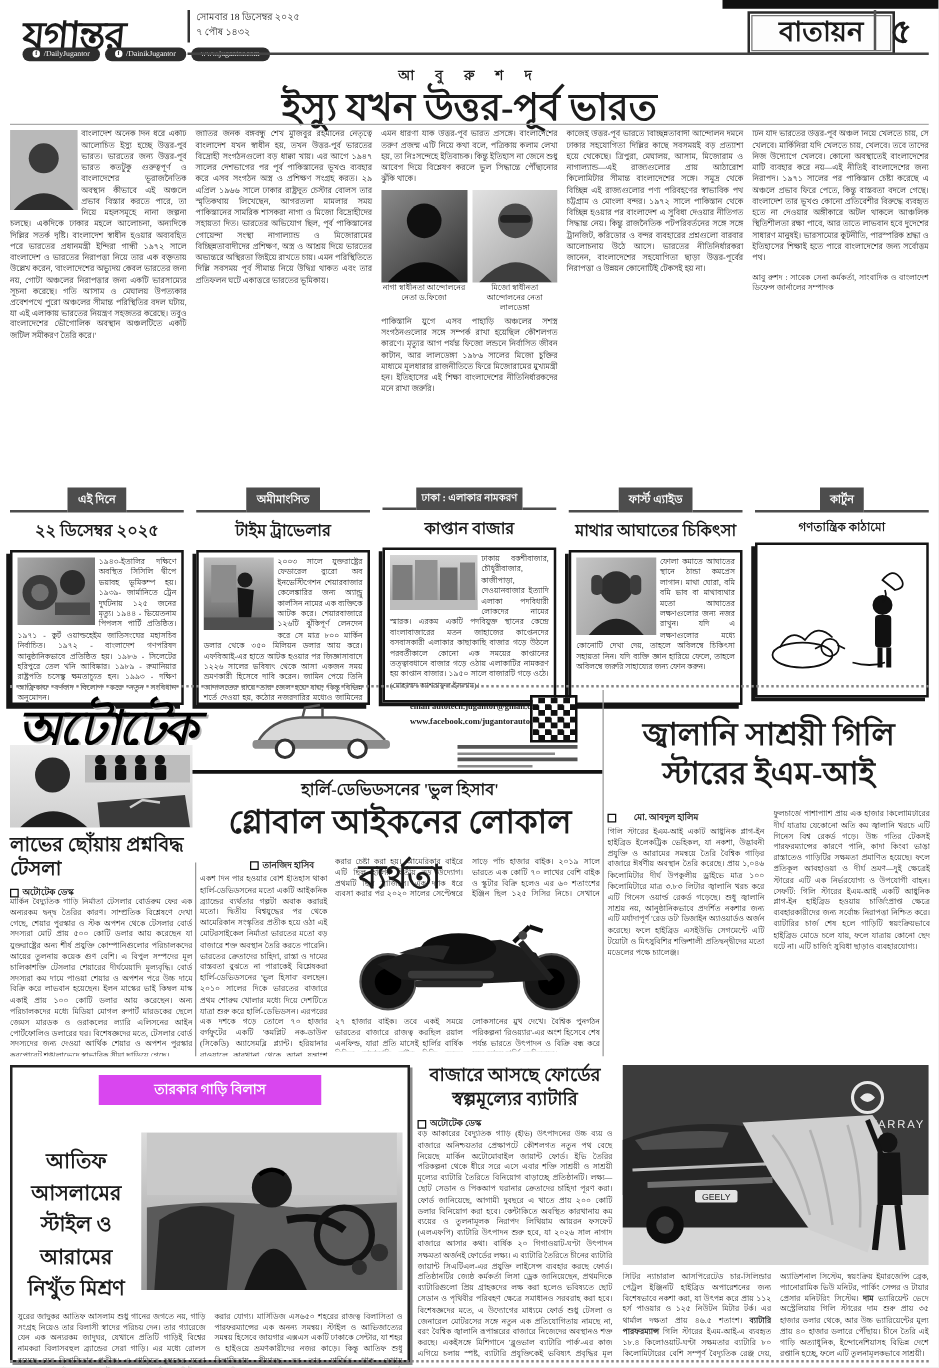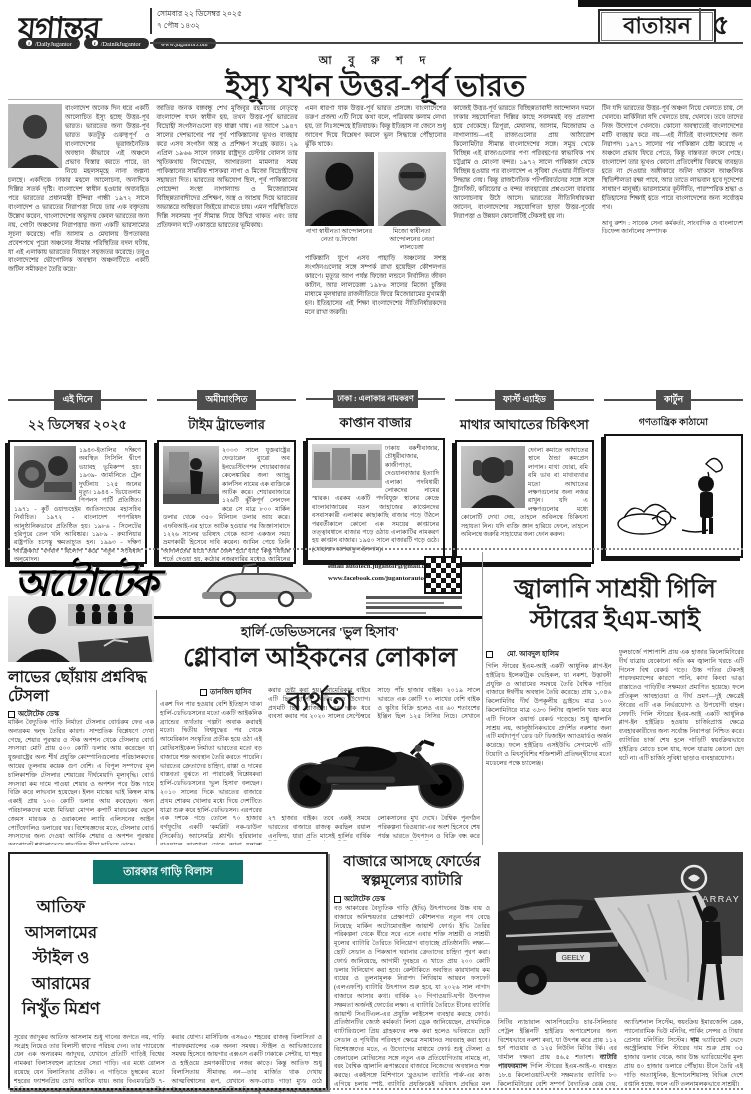--- a/index.html
+++ b/index.html
@@ -27,21 +27,21 @@
   .imgbox{background:linear-gradient(135deg,#cdcdcd,#8f8f8f);position:relative;overflow:hidden;}
   .imgbox svg{position:absolute;inset:0;width:100%;height:100%;}
   .authorimg{float:left;width:54px;height:64px;margin:0 3px 2px 0;}
   .photopair{display:flex;gap:4px;margin:3px 0;}
   .photopair figure{margin:0;flex:1;}
   .photopair .imgbox{width:100%;height:74px;}
   .cap{font-size:6.2px;line-height:1.3;text-align:center;margin-top:1px;}
   .bio{margin-top:7px;font-size:6.2px;line-height:1.4;}
   
   .boxrow{display:grid;grid-template-columns:repeat(5,1fr);gap:10px;}
-  .lblrow{display:flex;align-items:center;}
+  .lblrow{display:flex;align-items:flex-end;}
   .lblrow .ln{flex:1;height:2px;background:#4d4d4d;}
   .lbl{background:#4d4d4d;color:#fff;font-size:9px;font-weight:700;padding:2px 8px 3px;white-space:nowrap;}
   .lbl.small{font-size:8px;padding:2px 4px 3px;}
   .btitle{text-align:center;font-size:13px;font-weight:900;margin:5px 0 4px;}
   .btitle.mid{font-size:13px;}
   .btitle.tiny{font-size:9.5px;font-weight:700;}
   .frame{border:2px solid #151515;box-shadow:-3px 3px 0 #151515;height:112px;padding:4px;
          font-size:6.1px;line-height:1.38;text-align:justify;overflow:hidden;background:#fff;}
   .bimg{float:left;margin:0 3px 2px 0;}
   .dotted{border-top:2px dotted #888;}
@@ -53,34 +53,34 @@
   .speed div{background:#555;margin-bottom:2.5px;}
   .kicker{font-weight:900;text-align:center;}
   .bighead{font-weight:900;text-align:center;}
   .byline{display:flex;align-items:center;gap:3px;font-size:7px;font-weight:900;}
   .sq{width:5px;height:5px;border:1.2px solid #111;display:inline-block;}
   .body62{font-size:6.2px;line-height:1.42;text-align:justify;overflow:hidden;}
   .grid2{display:grid;grid-template-columns:1fr 1fr;gap:7px;}
   .vline{background:#999;width:1px;}
   
   .atif-frame{border:2px solid #222;box-shadow:2px 2px 0 #8a8a8a;padding:4px;background:#fff;}
-  .atif-lbl{background:#0f766e;color:#fff;font-size:11px;font-weight:700;width:150px;margin:2px auto 0;
+  .atif-lbl{background:#d946ef;color:#fff;font-size:11px;font-weight:700;width:178px;margin:2px auto 0;
             text-align:center;padding:2.5px 0;}
   .atif-head{font-size:16.5px;font-weight:900;text-align:center;line-height:1.55;}
   .subhead{font-weight:900;}
 </style>
 </head>
 <body>
 
 <div class="page">
 
   <div class="abs mast-logo" style="left:18px;top:4px;">যুগান্তর</div>
   <div class="abs" style="left:150px;top:8px;width:1.5px;height:26px;background:#333;"></div>
   <div class="abs dates" style="left:157px;top:8px;">
-    <div>সোমবার ২২ ডিসেম্বর ২০২৫</div>
+    <div>সোমবার 18 ডিসেম্বর ২০২৫</div>
     <div>৭ পৌষ ১৪৩২</div>
   </div>
   <div class="abs badges" style="left:18px;top:38px;">
     <div class="pill">
         <span class="dot">f</span>
         <span>/DailyJugantor</span>
       </div>
     <div class="pill">
         <span class="dot">f</span>
         <span>/DainikJugantor</span>
@@ -348,21 +348,21 @@
           <span class="sq"></span>
           <span>মো. আবদুল হালিম</span>
         </div>
       <div class="body62 ovh" style="height:184px;">গিলি স্টারের ইএম-আই একটি আধুনিক প্লাগ-ইন হাইব্রিড ইলেকট্রিক ভেহিকল, যা নকশা, উদ্ভাবনী প্রযুক্তি ও আরামের সমন্বয়ে তৈরি বৈশ্বিক গাড়ির বাজারে ঈর্ষণীয় অবস্থান তৈরি করেছে। প্রায় ১,০৪৬ কিলোমিটার দীর্ঘ উপকূলীয় ড্রাইভে মাত্র ১০০ কিলোমিটারে মাত্র ৩.৮৩ লিটার জ্বালানি খরচ করে এটি গিনেস ওয়ার্ল্ড রেকর্ড গড়েছে। শুধু জ্বালানি সাশ্রয় নয়, আনুষ্ঠানিকভাবে প্রদর্শিত নকশার জন্য এটি মর্যাদাপূর্ণ 'রেড ডট' ডিজাইন অ্যাওয়ার্ডও অর্জন করেছে। ফলে হাইব্রিড এসইউভি সেগমেন্টে এটি টয়োটা ও মিৎসুবিশির শক্তিশালী প্রতিদ্বন্দ্বীদের মতো মডেলের পক্ষে চ্যালেঞ্জ।</div>
     </div>
     <div class="body62 ovh">ফুলচার্জে পাশাপাশি প্রায় এক হাজার কিলোমিটারের দীর্ঘ যাত্রায় যেকোনো অতি কম জ্বালানি খরচে এটি গিনেস বিশ্ব রেকর্ড গড়ে। উচ্চ গতির টেকসই পারফরম্যান্সের কারণে পানি, কাদা কিংবা ভাঙা রাস্তাতেও গাড়িটির সক্ষমতা প্রমাণিত হয়েছে। ফলে প্রতিকূল আবহাওয়া ও দীর্ঘ ভ্রমণ—দুই ক্ষেত্রেই স্টারের এটি এক নির্ভরযোগ্য ও উপযোগী বাহন। সেফটি: গিলি স্টারের ইএম-আই একটি আধুনিক প্লাগ-ইন হাইব্রিড হওয়ায় চার্জিংপ্রাপ্ত ক্ষেত্রে ব্যবহারকারীদের জন্য সর্বোচ্চ নিরাপত্তা নিশ্চিত করে। ব্যাটারির চার্জ শেষ হলে গাড়িটি স্বয়ংক্রিয়ভাবে হাইব্রিড মোডে চলে যায়, ফলে যাত্রায় কোনো ছেদ ঘটে না। এটি চার্জিং সুবিধা ছাড়াও ব্যবহারযোগ্য।</div>
   </div>
 
   <div class="abs atif-frame" style="left:8px;top:852px;width:308px;height:226px;">
     <div class="atif-lbl">তারকার গাড়ি বিলাস</div>
-    <div style="display:flex;gap:5px;margin-top:0;flex-direction:column;">
+    <div style="display:flex;gap:5px;margin-top:22px;">
       <div class="atif-head" style="width:94px;flex:none;padding-top:10px;">আতিফ আসলামের স্টাইল ও আরামের নিখুঁত মিশ্রণ</div>
       <div class="imgbox" style="flex:1;height:126px;background:linear-gradient(#dcdcdc,#9b9b9b);">
         <svg viewBox="0 0 200 126">
           <rect x="0" y="0" width="200" height="50" fill="#c9c9c9"></rect>
           <path d="M0 126 L0 60 Q60 52 120 60 L200 56 L200 126 Z" fill="#5a5a5a"></path>
           <path d="M10 70 Q40 50 70 66 L64 126 L6 126 Z" fill="#2a2a2a"></path>
           <circle cx="100" cy="44" r="16" fill="#1c1c1c"></circle>
           <path d="M78 126 Q100 60 128 126 Z" fill="#161616"></path>
           <path d="M112 70 Q140 64 158 78" stroke="#111" stroke-width="6" fill="none"></path>
           <circle cx="158" cy="82" r="22" fill="none" stroke="#141414" stroke-width="5"></circle>

